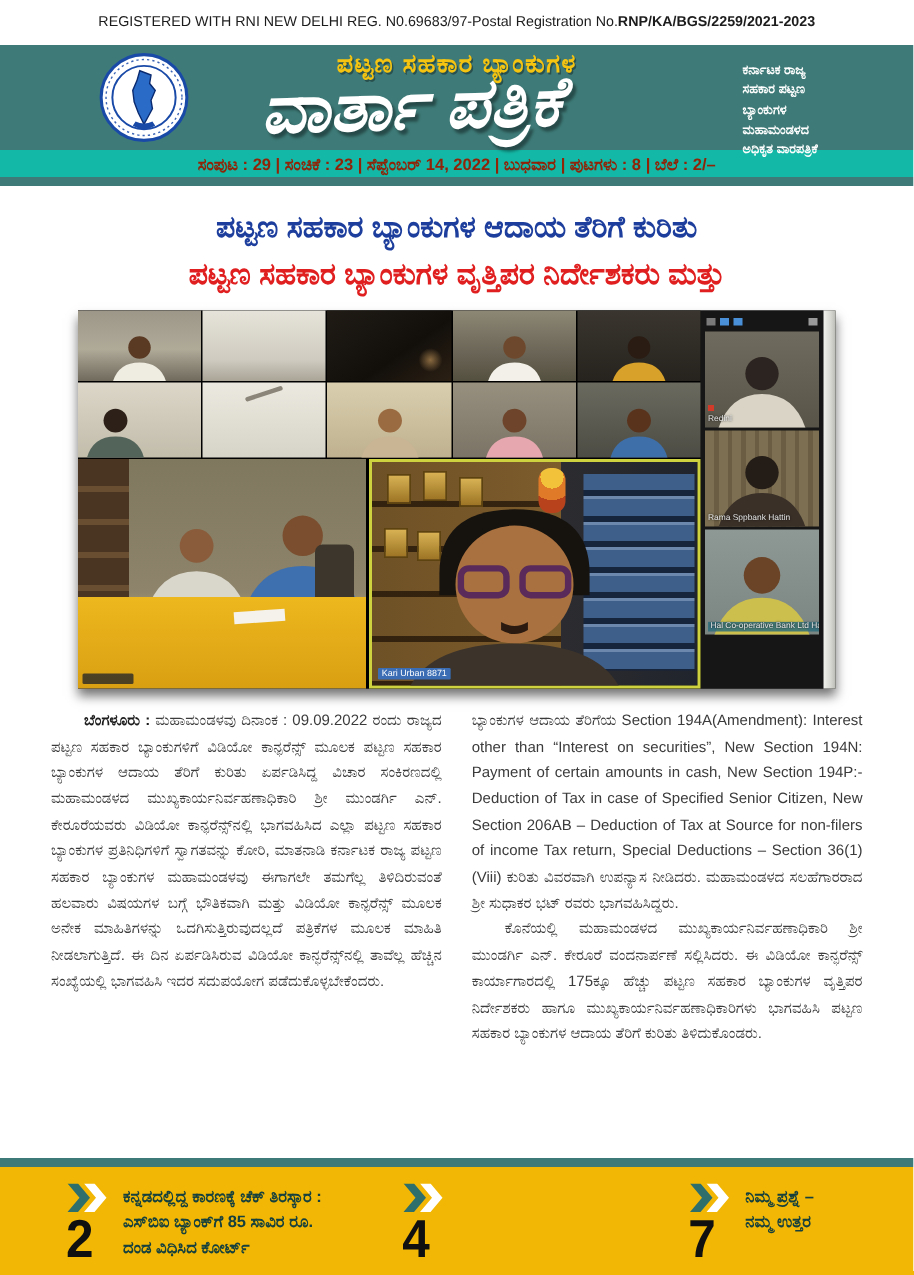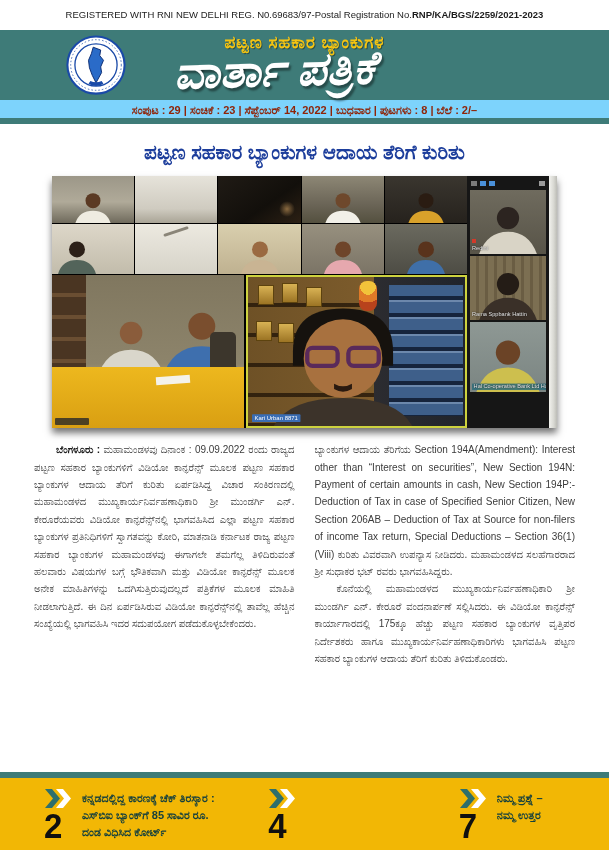--- a/index.html
+++ b/index.html
@@ -17,21 +17,21 @@
   .kicker { position:absolute; left:0; right:0; top:3px; text-align:center;
     color:#F5C411; font-weight:700; font-size:17px; letter-spacing:1px;
     text-shadow:1px 1px 0 rgba(0,0,0,.35); }
   .mast-title { position:absolute; left:0; right:60px; top:17px; text-align:center;
     color:#ffffff; font-weight:700; font-style:italic; font-size:46px; line-height:1;
     transform:rotate(-1.5deg); text-shadow:2px 3px 2px rgba(0,0,0,.4); white-space:nowrap; }
   .tagline { position:absolute; right:14px; top:10px; width:100px; color:#ffffff;
     font-size:8.5px; line-height:1.55; font-weight:700; text-align:left; }
 
   
-  .issueband { height:18px; background:#7dd3fc; text-align:center; }
+  .issueband { height:18px; background:#14b8a6; text-align:center; }
   .issueband span { font-size:11px; line-height:18px; font-weight:700; color:#8F2408; }
   .rule { height:6px; background:#3E7B78; }
 
   
   .headline { margin-top:13px; text-align:center; }
   .headline .h1 { color:#1D3E9C; font-size:20px; font-weight:700; line-height:1.55; }
   .headline .h2, .headline .h3 { color:#E02020; font-size:20px; font-weight:700; line-height:1.55; }
 
   
   .collage { position:relative; width:505px; margin:8px auto 0 auto; height:252px;
@@ -155,29 +155,37 @@
   <div class="masthead">
     <svg class="logo" viewBox="0 0 64 64">
       <circle cx="32" cy="32" r="30.5" fill="#ffffff" stroke="#1a4aa8" stroke-width="2.2"></circle>
       <circle cx="32" cy="32" r="27" fill="none" stroke="#1a4aa8" stroke-width="1" stroke-dasharray="1.6 2.2" opacity="0.85"></circle>
       <circle cx="32" cy="32" r="22.5" fill="#ffffff" stroke="#1a4aa8" stroke-width="1.4"></circle>
       <path d="M29 13 L37 16 L36 22 L40 27 L37 34 L38 40 L32 51 L28 43 L25 35 L24 27 L27 20 Z" fill="#2a6bc8" stroke="#0a2a70" stroke-width="1"></path>
       <path d="M24 52 Q32 57 40 52 L38 49 Q32 52 26 49 Z" fill="#1a4aa8"></path>
     </svg>
     <div class="kicker">ಪಟ್ಟಣ ಸಹಕಾರ ಬ್ಯಾಂಕುಗಳ</div>
     <div class="mast-title">ವಾರ್ತಾ ಪತ್ರಿಕೆ</div>
+    <div class="tagline">
+      <div>ಕರ್ನಾಟಕ ರಾಜ್ಯ</div>
+      <div>ಸಹಕಾರ ಪಟ್ಟಣ</div>
+      <div>ಬ್ಯಾಂಕುಗಳ</div>
+      <div>ಮಹಾಮಂಡಳದ</div>
+      <div>ಅಧಿಕೃತ ವಾರಪತ್ರಿಕೆ</div>
+    </div>
   </div>
 
   <div class="issueband">
     <span>ಸಂಪುಟ : 29 | ಸಂಚಿಕೆ : 23 | ಸೆಪ್ಟೆಂಬರ್ 14, 2022 | ಬುಧವಾರ | ಪುಟಗಳು : 8 | ಬೆಲೆ : 2/–</span>
   </div>
   <div class="rule"></div>
 
   <div class="headline">
     <div class="h1">ಪಟ್ಟಣ ಸಹಕಾರ ಬ್ಯಾಂಕುಗಳ ಆದಾಯ ತೆರಿಗೆ ಕುರಿತು</div>
+    <div class="h2">ಪಟ್ಟಣ ಸಹಕಾರ ಬ್ಯಾಂಕುಗಳ ವೃತ್ತಿಪರ ನಿರ್ದೇಶಕರು ಮತ್ತು</div>
   </div>
 
   <div class="collage">
     <div class="collage-main">
       <div class="vc-row row1">
         <div class="tile t11">
           <svg class="fig" viewBox="0 0 64 44">
               <circle class="head" cx="32" cy="14" r="9"></circle>
               <path class="body" d="M10 44 Q14 26 32 26 Q50 26 54 44 Z"></path>
             </svg>

